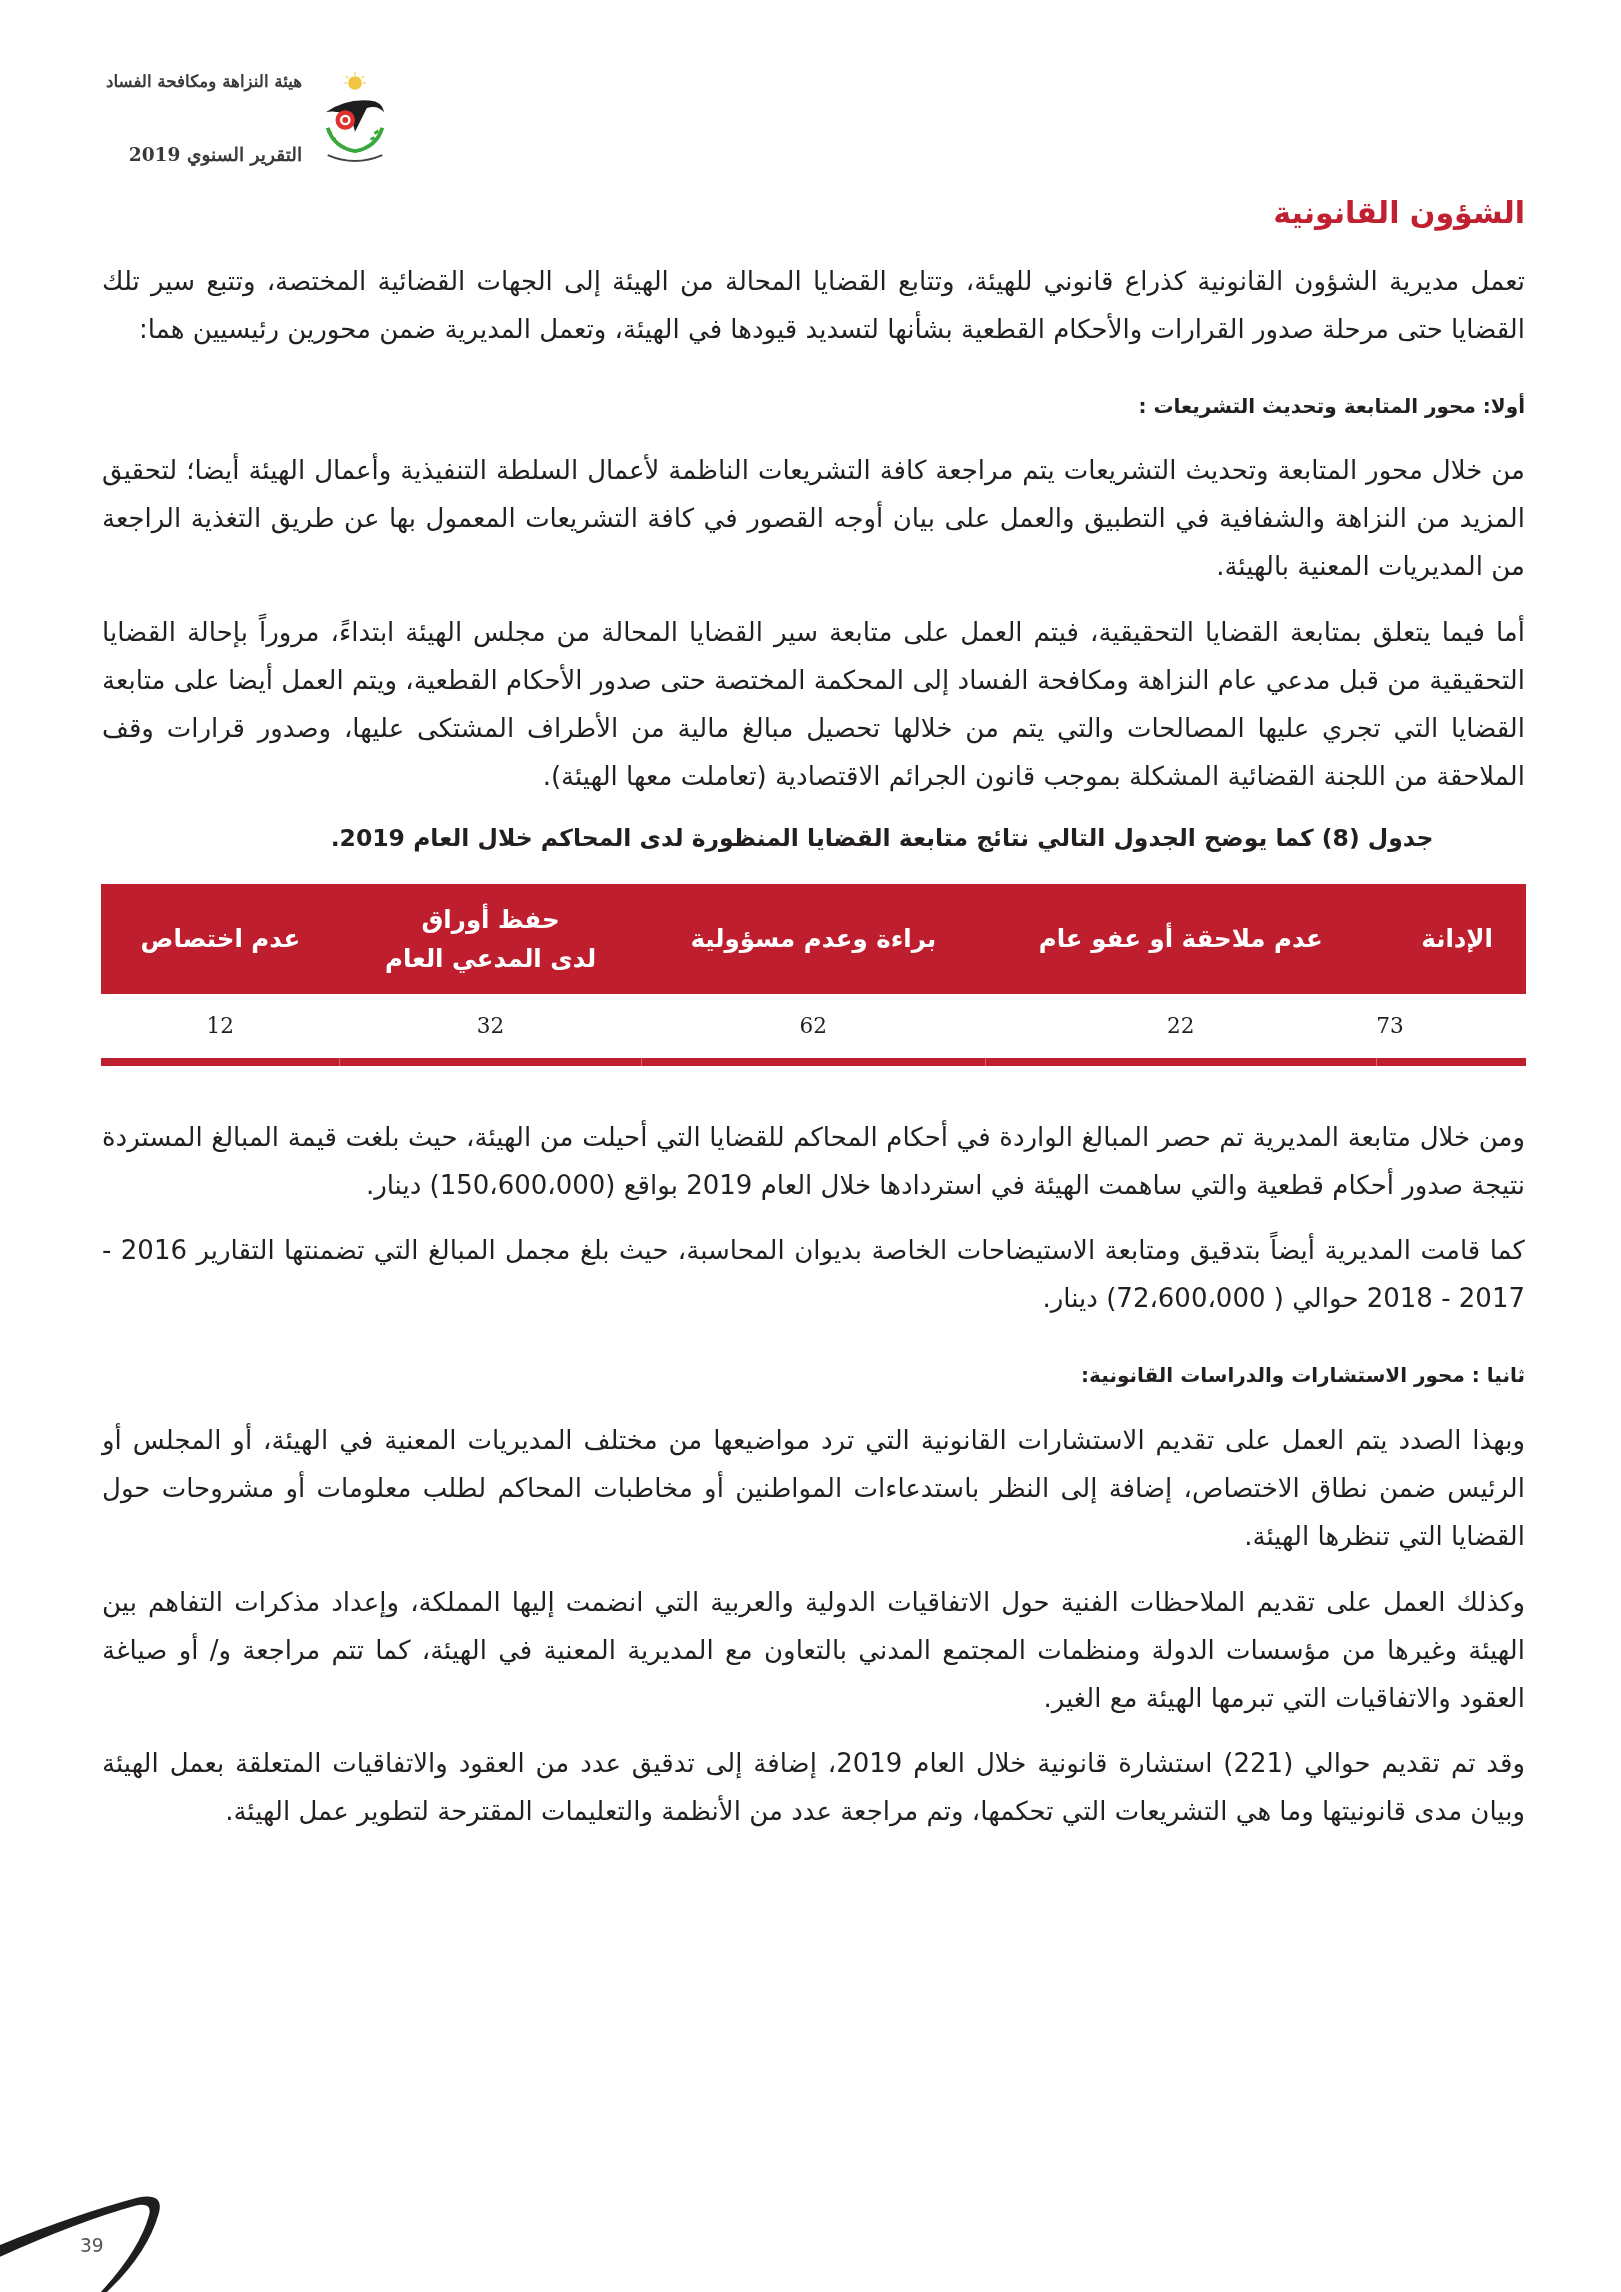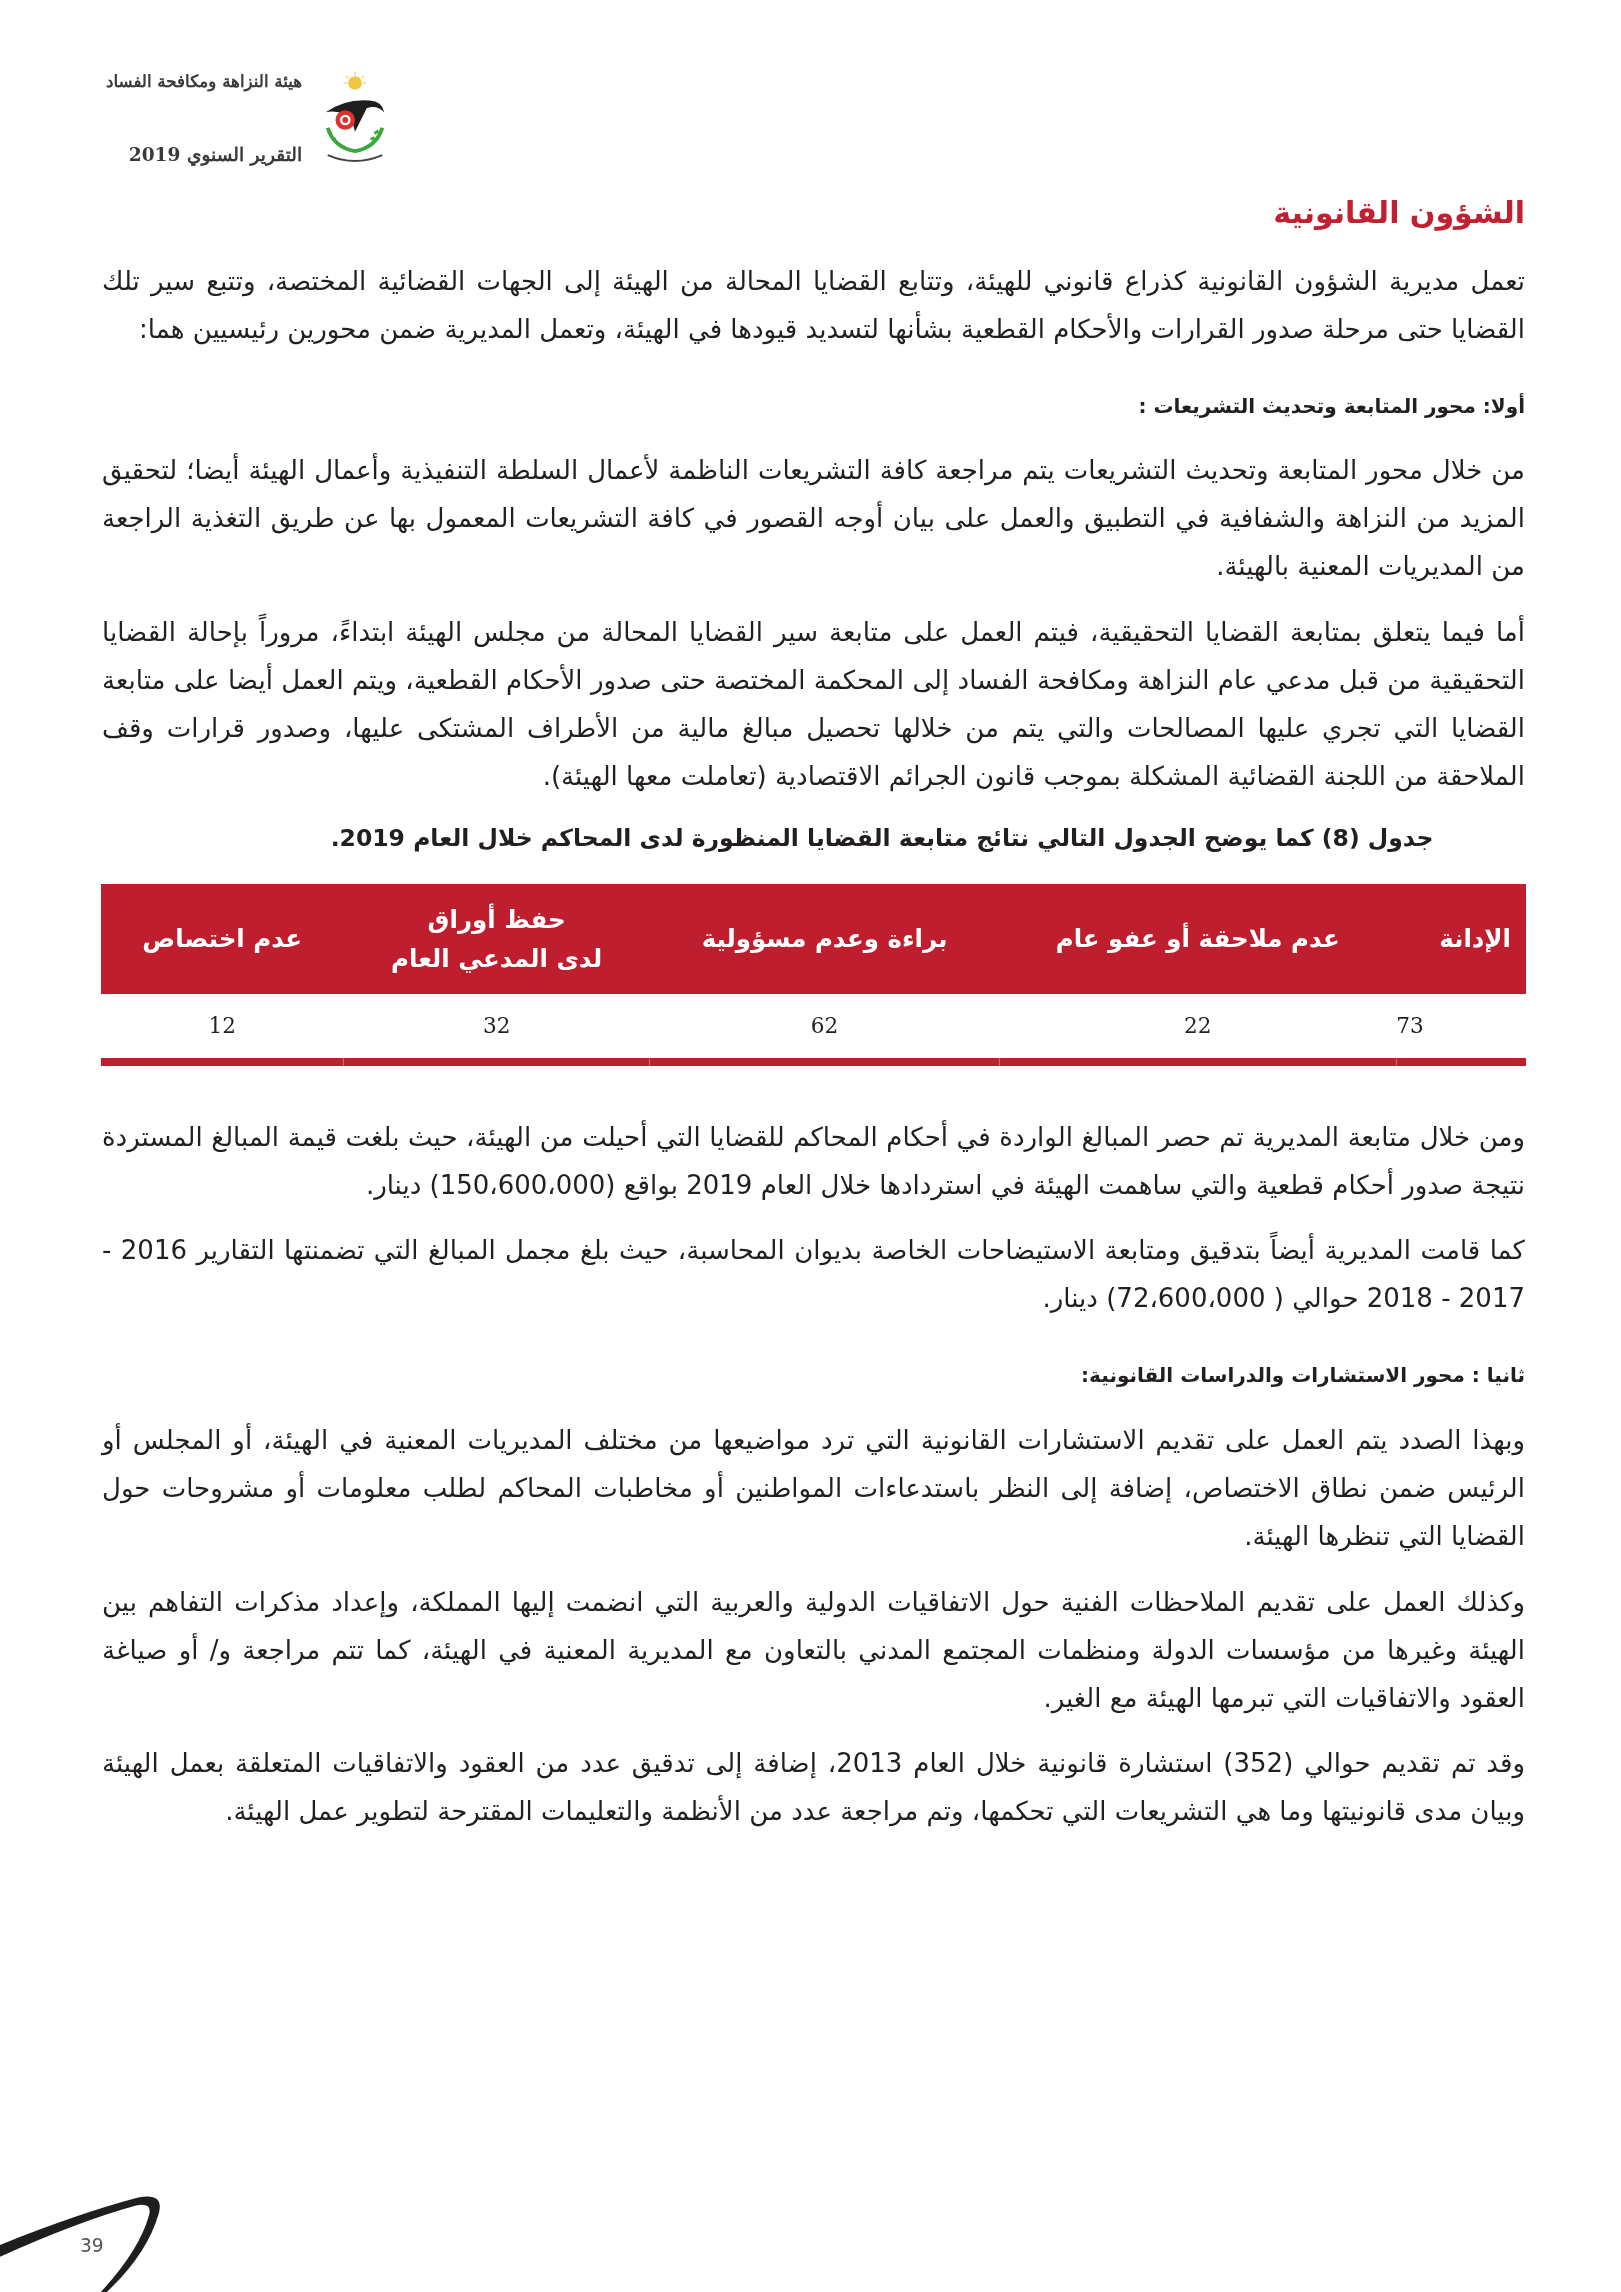--- a/index.html
+++ b/index.html
@@ -82,21 +82,21 @@
     table.results thead th {
       background: #be1e2d;
       color: #ffffff;
       font-size: 24.5px;
       font-weight: bold;
       height: 110px;
       line-height: 39px;
       padding: 0 17.6px;
       text-align: center;
     }
-    table.results thead th.first { text-align: right; padding-right: 15px; }
+    table.results thead th.first { text-align: right; padding-right: 33px; }
     table.results tbody td {
       font-family: "DejaVu Serif", "Liberation Serif", serif;
       font-size: 21.6px;
       text-align: center;
       height: 64px;
       color: #231f20;
     }
     table.results tbody td.first { text-align: left; padding-right: 51px; margin-top: 28px; }
     table.results tfoot td {
       height: 7.8px;
@@ -187,20 +187,20 @@
       </tr>
     </tfoot>
   </table>
 
   <p class="body">ومن خلال متابعة المديرية تم حصر المبالغ الواردة في أحكام المحاكم للقضايا التي أحيلت من الهيئة، حيث بلغت قيمة المبالغ المستردة نتيجة صدور أحكام قطعية والتي ساهمت الهيئة في استردادها خلال العام 2019 بواقع (150،600،000) دينار.</p>
   <p class="body">كما قامت المديرية أيضاً بتدقيق ومتابعة الاستيضاحات الخاصة بديوان المحاسبة، حيث بلغ مجمل المبالغ التي تضمنتها التقارير 2016 - 2017 - 2018 حوالي ( 72،600،000) دينار.</p>
 
   <h2 class="sub">ثانيا : محور الاستشارات والدراسات القانونية:</h2>
   <p class="body">وبهذا الصدد يتم العمل على تقديم الاستشارات القانونية التي ترد مواضيعها من مختلف المديريات المعنية في الهيئة، أو المجلس أو الرئيس ضمن نطاق الاختصاص، إضافة إلى النظر باستدعاءات المواطنين أو مخاطبات المحاكم لطلب معلومات أو مشروحات حول القضايا التي تنظرها الهيئة.</p>
   <p class="body">وكذلك العمل على تقديم الملاحظات الفنية حول الاتفاقيات الدولية والعربية التي انضمت إليها المملكة، وإعداد مذكرات التفاهم بين الهيئة وغيرها من مؤسسات الدولة ومنظمات المجتمع المدني بالتعاون مع المديرية المعنية في الهيئة، كما تتم مراجعة و/ أو صياغة العقود والاتفاقيات التي تبرمها الهيئة مع الغير.</p>
-  <p class="body">وقد تم تقديم حوالي (352) استشارة قانونية خلال العام 2013، إضافة إلى تدقيق عدد من العقود والاتفاقيات المتعلقة بعمل الهيئة وبيان مدى قانونيتها وما هي التشريعات التي تحكمها، وتم مراجعة عدد من الأنظمة والتعليمات المقترحة لتطوير عمل الهيئة.</p>
+  <p class="body">وقد تم تقديم حوالي (221) استشارة قانونية خلال العام 2019، إضافة إلى تدقيق عدد من العقود والاتفاقيات المتعلقة بعمل الهيئة وبيان مدى قانونيتها وما هي التشريعات التي تحكمها، وتم مراجعة عدد من الأنظمة والتعليمات المقترحة لتطوير عمل الهيئة.</p>
 </div>
 
 <svg class="swoosh" viewBox="0 0 200 109">
   <path d="M0 60 Q80 28 140 12 Q168 6 162 28 Q150 70 108 109 L102 109 Q142 66 152 30 Q156 16 138 20 Q80 36 0 72 Z" fill="#1e1e1e"></path>
 </svg>
 <div class="page-num">39</div>
 
 
 </body></html>

